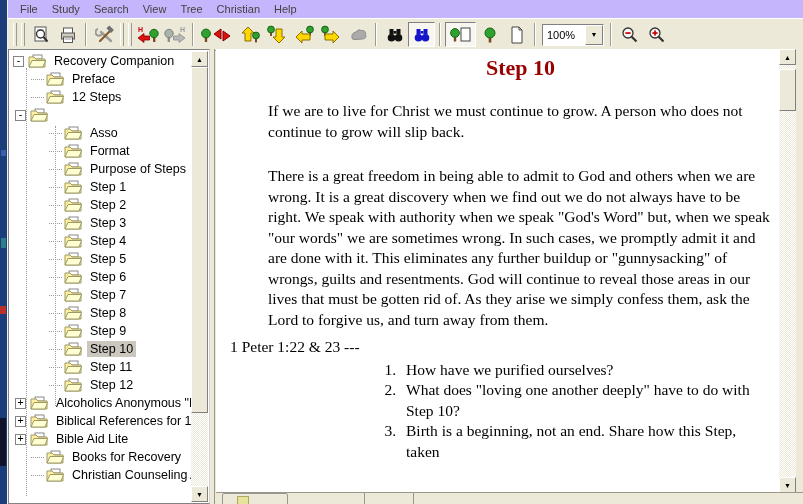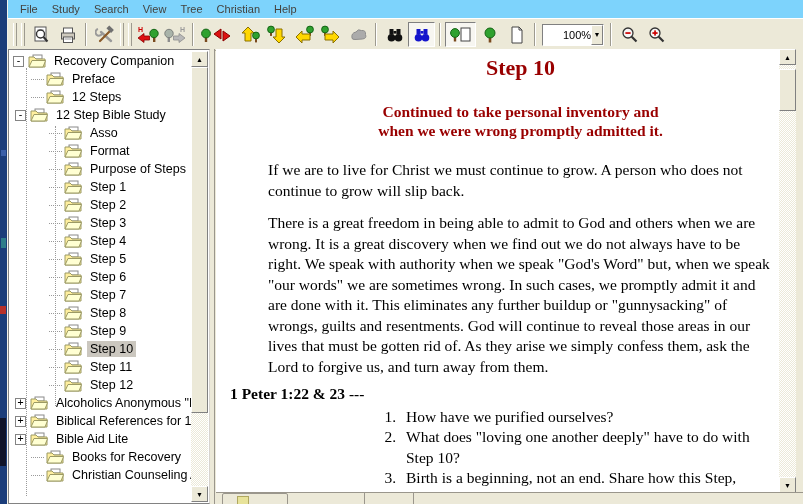--- a/index.html
+++ b/index.html
@@ -10,37 +10,37 @@
   .desktop-strip{position:absolute;left:0;top:0;width:7px;height:504px;background:#1b3d7a;overflow:hidden;}
   .desktop-strip .spk1{position:absolute;left:1px;top:238px;width:5px;height:10px;background:#2e7d8a;}
   .desktop-strip .spk2{position:absolute;left:0;top:306px;width:6px;height:8px;background:#b8312a;}
   .desktop-strip .spk3{position:absolute;left:0;top:418px;width:6px;height:48px;background:#10142a;}
   .desktop-strip .spk4{position:absolute;left:1px;top:150px;width:5px;height:6px;background:#3a5fa8;}
 
   .app{position:absolute;left:7px;top:0;right:0;bottom:0;background:#ece9d8;border-left:1px solid #f4f2ea;}
 
   
   .menubar{position:absolute;left:0;top:0;right:0;height:18px;display:flex;align-items:center;
-           padding-left:5px;background:#7dd3fc;}
+           padding-left:5px;background:#c4b5fd;}
   .menu-item{font-size:11px;color:#44423e;padding:2px 7px;cursor:default;}
 
   
   .toolbar{position:absolute;left:0;top:18px;right:0;height:31px;display:flex;align-items:center;
            background:#ece9d8;border-top:1px solid #ffffff;border-bottom:1px solid #aca899;padding-left:3px;}
   .grip{width:2px;height:23px;border-left:1px solid #ffffff;border-right:1px solid #9d9a8f;margin:0 2px;}
   .tb-sep{width:0;height:23px;border-left:1px solid #9d9a8f;border-right:1px solid #ffffff;margin:0 4px;}
   .tb-btn{width:27px;height:25px;display:flex;align-items:center;justify-content:center;
           border:1px solid transparent;box-sizing:border-box;}
   .tb-btn.pressed{border:1px solid;border-color:#808080 #ffffff #ffffff #808080;background:#f7f6f1;}
   .tb-btn svg{display:block;}
 
   
   .zoom-box{width:60px;height:20px;background:#fff;border:1px solid;border-color:#808080 #fff #fff #808080;
             display:flex;align-items:center;margin:0 2px;}
-  .zoom-val{flex:1;font-size:11px;padding-left:20px;color:#000;}
+  .zoom-val{flex:1;font-size:11px;padding-left:4px;color:#000;}
   .dd-btn{width:16px;height:18px;background:#ece9d8;border:1px solid;border-color:#fff #808080 #808080 #fff;
           font-size:7px;display:flex;align-items:center;justify-content:center;color:#000;}
 
   
   .main{position:absolute;left:0;top:49px;right:0;bottom:0;}
 
   
   .tree-panel{position:absolute;left:0;top:0;width:202px;bottom:0;background:#ffffff;
               border:1px solid #828282;border-right-color:#d6d3ce;box-sizing:border-box;overflow:hidden;}
   .tree-rows{position:absolute;left:2px;top:2px;right:18px;bottom:0;overflow:hidden;}
@@ -86,22 +86,22 @@
   .seg2{width:68px;margin-left:8px;}
   .seg3{width:48px;}
   .seg-blob{width:10px;height:8px;background:#e8e39a;border:1px solid #b0a860;margin:2px 0 0 14px;}
 
   
   .doc{position:absolute;left:52px;top:4px;width:505px;font-family:"Liberation Serif",serif;
        font-size:15.5px;line-height:20.5px;color:#000;}
   .doc-title{text-align:center;font-size:22px;line-height:26px;font-weight:bold;color:#990000;margin-top:2px;}
   .doc-sub{text-align:center;font-size:15.5px;line-height:19px;font-weight:bold;color:#990000;margin-top:21px;}
   .para1{margin-top:20px;}
-  .para2{margin-top:12px;}
-  .scripture{font-weight:bold;margin-top:7px;margin-left:-38px;}
+  .para2{margin-top:24px;}
+  .scripture{font-weight:normal;margin-top:7px;margin-left:-38px;}
   ol.questions{margin:2px 0 0 0;padding-left:132px;}
   ol.questions li{line-height:20.5px;padding-left:6px;}
 </style>
 </head>
 <body>
 
 <div class="desktop-strip">
   <div class="spk4"></div>
     <div class="spk1"></div>
     <div class="spk2"></div>
@@ -364,21 +364,20 @@
             <span class="tlabel">12 Steps</span>
           </div>
 
         <div class="trow lvl1" style="padding-left:4px">
             <span class="expander">-</span>
             <span class="folder-icon"><svg width="18" height="14" viewBox="0 0 18 14">
                 <rect x="5" y="1" width="9" height="4" fill="#fff" stroke="#8a8a8a"></rect>
                 <path d="M1 3 h5 l2 2 h9 v8 h-16 z" fill="#ffef9e" stroke="#9c9a64"></path>
                 <path d="M1 13 L4 6.5 L17.6 6.5 L15 13 Z" fill="#ffffd2" stroke="#9c9a64"></path>
               </svg></span>
-            <span class="tlabel">12 Step Bible Study</span>
           </div>
 
         <div class="trow lvl2">
             <span class="stub"></span>
             <span class="folder-icon"><svg width="18" height="14" viewBox="0 0 18 14">
                 <rect x="5" y="1" width="9" height="4" fill="#fff" stroke="#8a8a8a"></rect>
                 <path d="M1 3 h5 l2 2 h9 v8 h-16 z" fill="#ffef9e" stroke="#9c9a64"></path>
                 <path d="M1 13 L4 6.5 L17.6 6.5 L15 13 Z" fill="#ffffd2" stroke="#9c9a64"></path>
               </svg></span>
             <span class="tlabel">Asso</span>
@@ -588,24 +587,20 @@
           </div>
       </div>
     </div>
 
     <div class="splitter"></div>
 
     <div class="content-wrap">
       <div class="content">
         <div class="doc">
           <div class="doc-title">Step 10</div>
-          <div class="doc-sub">
-            <div>Continued to take personal inventory and</div>
-            <div>when we were wrong  promptly admitted it.</div>
-          </div>
           <div class="para1">If we are to live for Christ we must continue to grow.  A person who does not continue to grow will slip back.</div>
           <div class="para2">There is a great freedom in being able to admit to God and others when we are wrong.  It is a great discovery when we find out we do not always have to be right.  We speak with authority when we speak "God's Word" but, when we speak "our words" we are sometimes wrong.  In such cases, we promptly admit it and are done with it.  This eliminates any further buildup or "gunnysacking" of wrongs, guilts and resentments. God will continue to reveal those areas in our lives that must be gotten rid of.  As they arise we simply confess them, ask the Lord to forgive us, and turn away from them.</div>
           <div class="scripture">1 Peter 1:22 &amp; 23 ---</div>
           <ol class="questions">
             <li>How have we purified ourselves?</li>
             <li>What does "loving one another deeply" have to do with Step 10?</li>
             <li>Birth is a beginning, not an end.  Share how this Step, taken</li>
           </ol>
         </div>
       </div>

